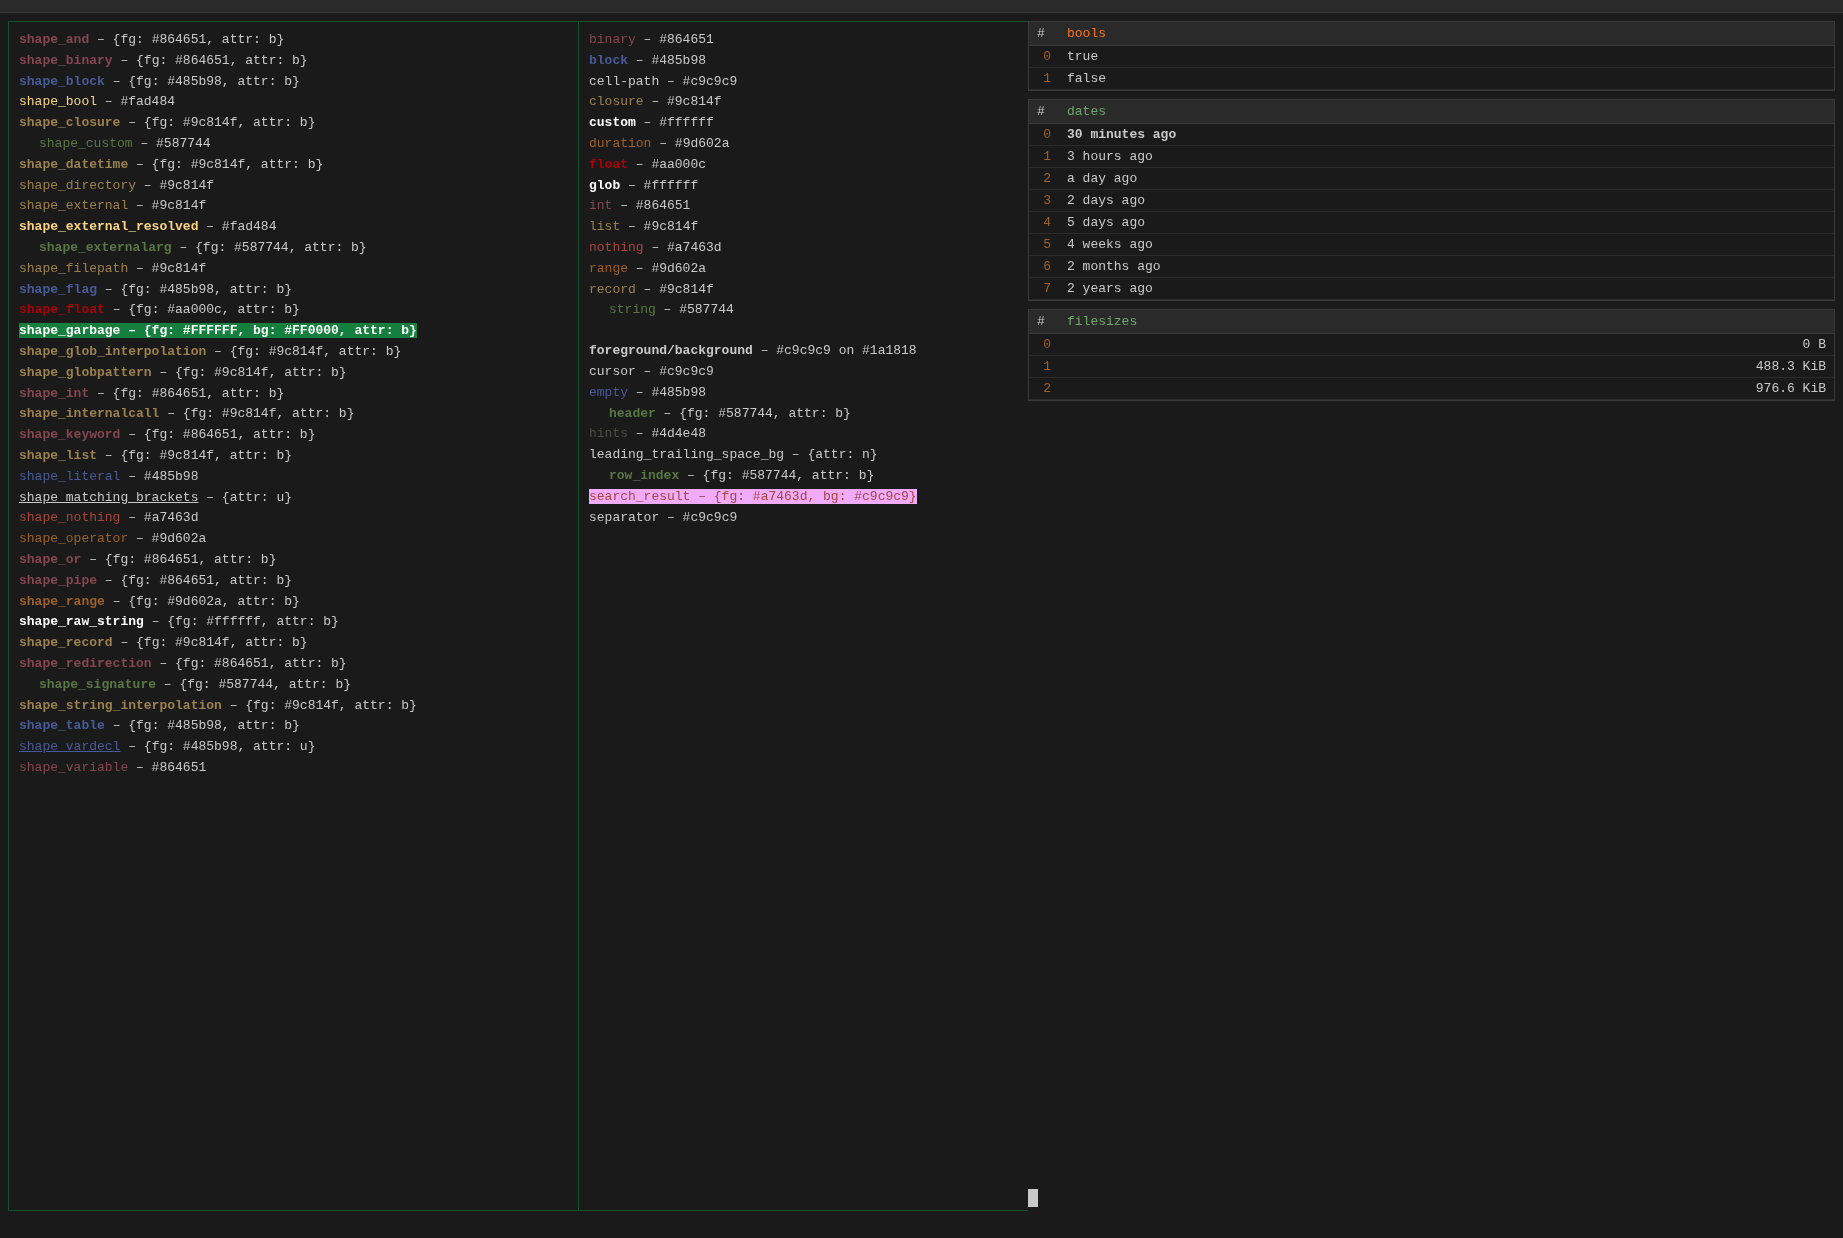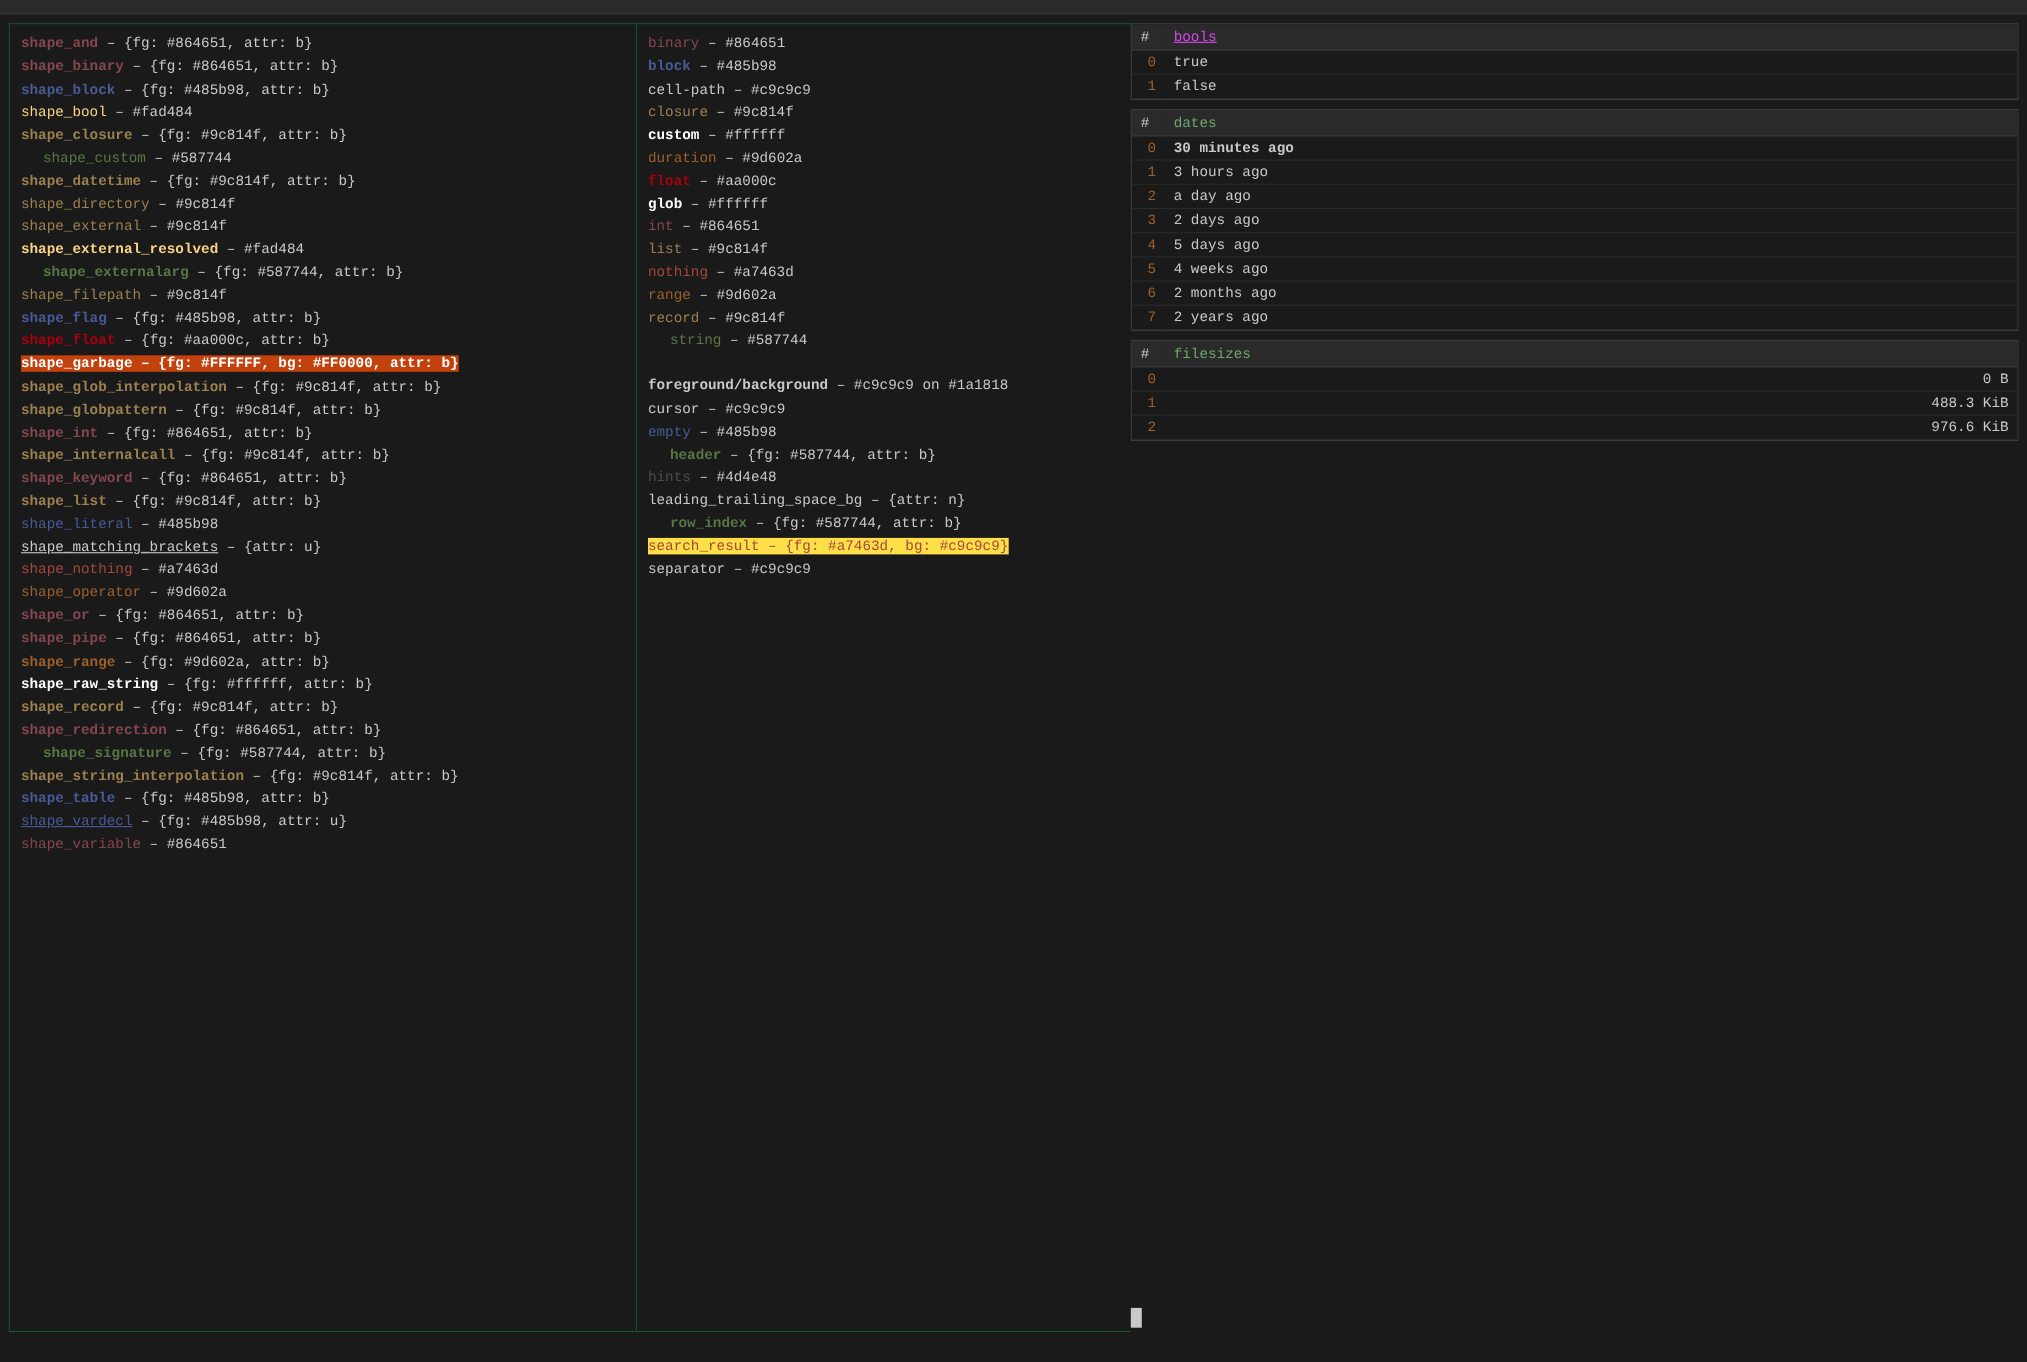--- a/index.html
+++ b/index.html
@@ -87,22 +87,22 @@
     .c-9c814f { color: #9c814f; }
     .c-587744 { color: #587744; margin-left: 20px; }
     .c-9d602a { color: #9d602a; margin-top: 12px; }
     .c-ffffff { color: #ffffff; }
     .c-aa000c { color: #aa000c; }
     .c-a7463d { color: #a7463d; }
     .c-4d4e48 { color: #4d4e48; }
     .c-c9c9c9 { color: #c9c9c9; }
     .bold { font-weight: bold; }
     .underline { text-decoration: underline; }
-    .highlight-red { background: #c2410c; color: #FFFFFF; font-weight: bold; }
-    .highlight-search { background: #fde047; color: #a7463d; }
+    .highlight-red { background: #15803d; color: #FFFFFF; font-weight: bold; }
+    .highlight-search { background: #f0abfc; color: #a7463d; }
     .date-orange { color: #c97a2a; font-weight: bold; }
     .date-blue { color: #485b98; }
   </style>
 </head>
 <body>
 
 <div class="theme-title">
   <span></span>
 </div>
 
@@ -174,21 +174,21 @@
       <div class="row-line"><span class="c-c9c9c9">separator</span><span class="c-c9c9c9"> – #c9c9c9</span></div>
     </div>
 
   <div class="panel-right">
 
     <div class="color-table">
       <table>
         <thead>
           <tr>
             <th class="num-col">#</th>
-            <th style="color: #d946ef; text-decoration: underline;">bools</th>
+            <th style="color: #f97316;">bools</th>
           </tr>
         </thead>
         <tbody id="bools-tbody">
             <tr>
               <td class="num-cell">0</td>
               <td>true</td>
             </tr>
             <tr>
               <td class="num-cell">1</td>
               <td>false</td>

